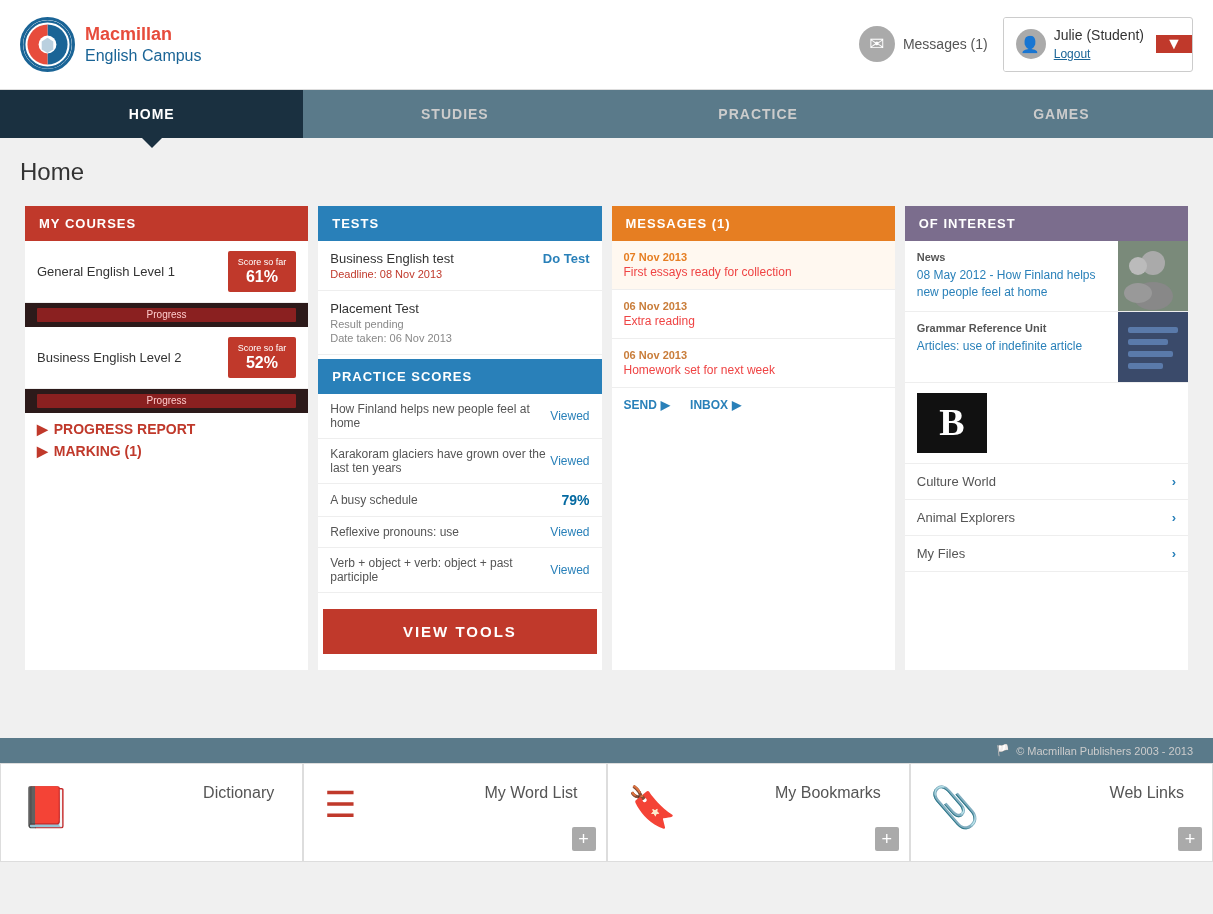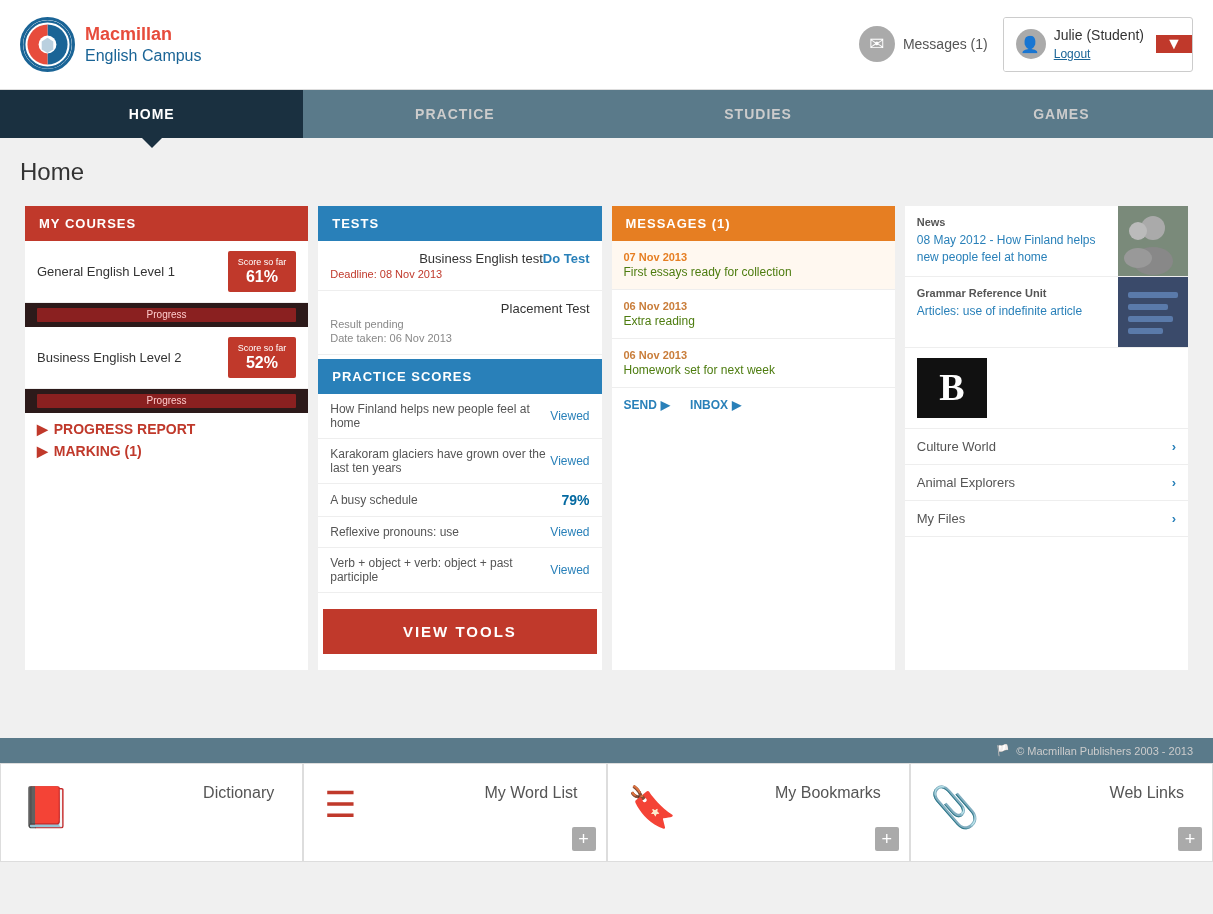--- a/index.html
+++ b/index.html
@@ -52,36 +52,36 @@
     .score-badge .num { font-size: 16px; font-weight: bold; }
     .progress-bar-row { background: #2c1a1a; padding: 5px 12px; }
     .progress-bar-row .bar { background: #8a2020; height: 14px; width: 100%; border-radius: 1px; display: flex; align-items: center; justify-content: center; }
     .progress-bar-label { font-size: 10px; color: #ffcccc; }
     .links-row { padding: 8px 12px; display: flex; flex-direction: column; gap: 6px; }
     .link-btn { display: flex; align-items: center; gap: 6px; font-size: 12px; color: #555; font-weight: bold; cursor: pointer; }
     .link-btn span { color: #c0392b; font-size: 14px; }
 
     
     .test-item { padding: 10px 12px; border-bottom: 1px solid #eee; }
-    .test-name { font-size: 13px; color: #333; display: flex; justify-content: flex-end; }
+    .test-name { font-size: 13px; color: #333; display: flex; justify-content: space-between; }
     .do-test-btn { color: #2980b9; font-weight: bold; cursor: pointer; font-size: 13px; }
     .test-deadline { font-size: 11px; color: #c0392b; margin-top: 2px; }
     .test-result { font-size: 11px; color: #888; margin-top: 2px; }
 
     
     .practice-item { padding: 8px 12px; border-bottom: 1px solid #eee; display: flex; justify-content: space-between; align-items: center; }
     .practice-name { font-size: 12px; color: #555; flex: 1; }
     .viewed-tag { color: #2980b9; font-size: 12px; }
     .score-pct { color: #0369a1; font-size: 14px; font-weight: bold; }
 
     
     .msg-item { padding: 10px 12px; border-bottom: 1px solid #eee; }
     .msg-date { font-size: 11px; color: #e67e22; font-weight: bold; margin-bottom: 2px; }
     .msg-date.brown { color: #c97d3a; }
-    .msg-text { font-size: 12px; color: #4d7c0f; }
+    .msg-text { font-size: 12px; color: #ef4444; }
     .msg-actions { display: flex; gap: 20px; padding: 10px 12px; }
     .msg-action { color: #2980b9; font-size: 12px; font-weight: bold; cursor: pointer; display: flex; align-items: center; gap: 4px; }
 
     
     .interest-item { border-bottom: 1px solid #eee; }
     .interest-top { display: flex; gap: 0; }
     .interest-content { padding: 10px 12px; flex: 1; }
     .interest-tag { font-size: 11px; font-weight: bold; color: #555; margin-bottom: 4px; }
     .interest-title { font-size: 12px; color: #2980b9; line-height: 1.4; }
     .interest-img-placeholder { width: 70px; height: 70px; background: #ddd; flex-shrink: 0; display: flex; align-items: center; justify-content: center; overflow: hidden; }
@@ -140,22 +140,22 @@
           <div class="user-logout">Logout</div>
         </div>
       </div>
       <div class="user-dropdown">▼</div>
     </div>
   </div>
 </div>
 
 <div class="nav">
   <div class="nav-item active">HOME</div>
+  <div class="nav-item">STUDIES</div>
   <div class="nav-item">PRACTICE</div>
-  <div class="nav-item">STUDIES</div>
   <div class="nav-item">GAMES</div>
 </div>
 
 <div class="page-content">
   <div class="page-title">Home</div>
 
   <div class="grid">
 
     <div class="panel">
       <div class="panel-header red">MY COURSES</div>
@@ -265,20 +265,21 @@
           <span>▶</span>
         </div>
         <div class="msg-action">
           <span>INBOX</span>
           <span>▶</span>
         </div>
       </div>
     </div>
 
     <div class="panel">
+      <div class="panel-header purple">OF INTEREST</div>
 
       <div class="interest-item">
         <div class="interest-top">
           <div class="interest-content">
             <div class="interest-tag">News</div>
             <div class="interest-title">08 May 2012 - How Finland helps new people feel at home</div>
           </div>
           <div class="interest-img-placeholder news-img news-img-people">
             <svg width="70" height="70" viewBox="0 0 70 70">
               <rect width="70" height="70" fill="#7a8a7a"></rect>

